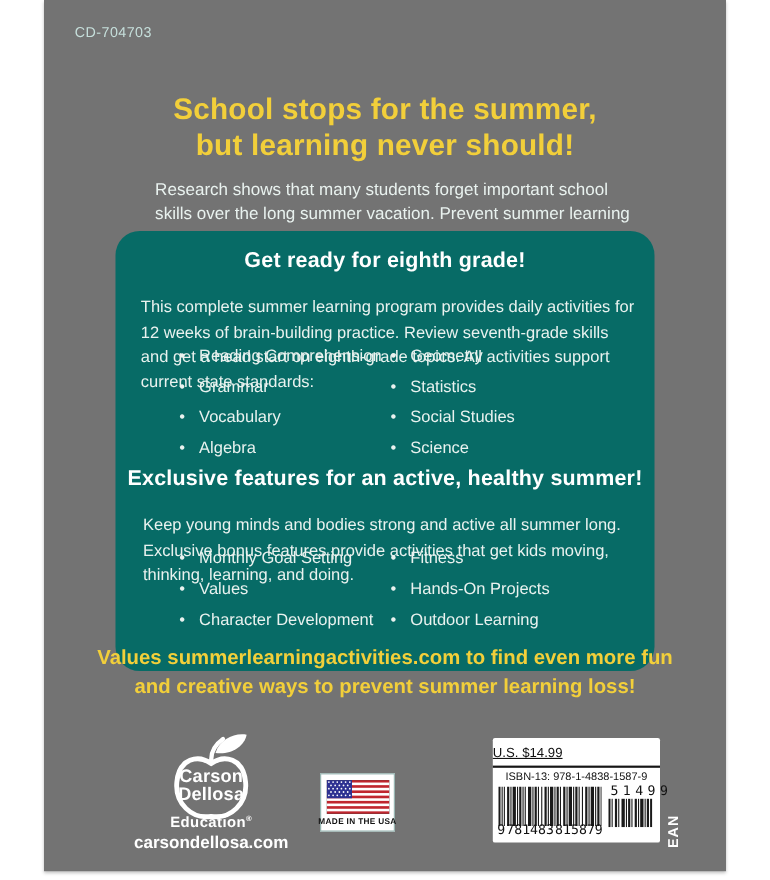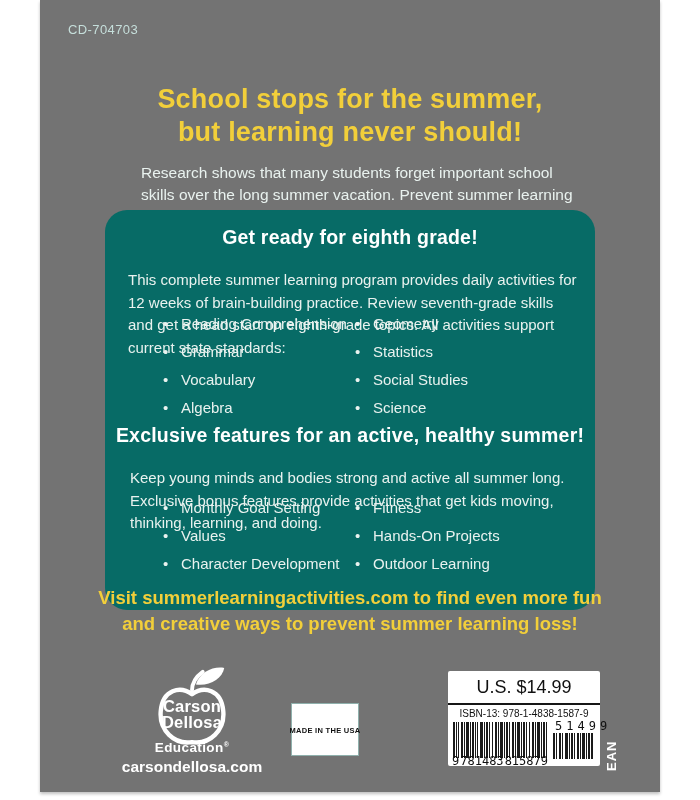--- a/index.html
+++ b/index.html
@@ -32,25 +32,25 @@
          font-weight:bold;font-size:18.5px;line-height:26px;}
   
   .logo{position:absolute;left:62px;top:664px;width:180px;text-align:center;color:#fff;}
   .apple-wrap{position:relative;width:80px;height:82px;margin:0 auto;}
   .apple-wrap svg{position:absolute;left:0;top:0;}
   .logo-name{position:absolute;left:0;right:0;top:34px;font-weight:bold;font-size:16.5px;line-height:16px;letter-spacing:.2px;}
   .logo-edu{margin-top:-6px;font-weight:bold;font-size:13.5px;letter-spacing:.4px;}
   .logo-edu sup{font-size:7px;}
   .logo-url{margin-top:3px;font-weight:bold;font-size:15.5px;}
   .flag-box{position:absolute;left:251px;top:703px;width:68px;height:53px;background:#fff;
-            border:1px solid #8fb0ac;box-sizing:border-box;display:flex;flex-direction:row;
+            border:1px solid #8fb0ac;box-sizing:border-box;display:flex;flex-direction:column;
             align-items:center;justify-content:center;}
   .flag-label{margin-top:2px;font-size:7.5px;font-weight:bold;color:#111;letter-spacing:.3px;white-space:nowrap;}
   .barcode-box{position:absolute;left:408px;top:671px;width:152px;height:95px;background:#fff;border-radius:2px;color:#111;}
-  .price{text-align:center;font-size:18px;padding-top:6px;}
+  .price{text-align:left;font-size:12px;padding-top:6px;text-decoration:underline;}
   .bc-divider{height:2px;background:#161616;margin-top:5px;}
   .isbn{text-align:center;font-size:10px;margin-top:3px;white-space:nowrap;}
   .bars-row{position:relative;height:52px;}
   .main-bars{position:absolute;left:5px;top:3px;}
   .main-digits{position:absolute;left:4px;bottom:3px;width:96px;display:flex;justify-content:space-between;
                font-size:12px;font-family:"DejaVu Sans Mono",monospace;}
   .supp{position:absolute;right:5px;top:0;width:44px;text-align:center;margin-left:10px;}
   .supp-digits{font-size:12px;letter-spacing:4px;font-family:"DejaVu Sans Mono",monospace;margin-left:4px;}
   .ean{position:absolute;left:564px;top:771px;color:#fff;font-size:13px;font-weight:bold;letter-spacing:1px;
        transform:rotate(-90deg);transform-origin:left top;}
@@ -96,21 +96,21 @@
         <li><span class="bullet">•</span><span>Character Development</span></li>
       </ul>
       <ul class="bullet-list features-right">
         <li><span class="bullet">•</span><span>Fitness</span></li>
         <li><span class="bullet">•</span><span>Hands-On Projects</span></li>
         <li><span class="bullet">•</span><span>Outdoor Learning</span></li>
       </ul>
     </div>
 
     <div class="promo">
-      <div>Visit summerlearningactivities.com to find even more fun</div>
+      <div>Values summerlearningactivities.com to find even more fun</div>
       <div>and creative ways to prevent summer learning loss!</div>
     </div>
 
     <div class="logo">
       <div class="apple-wrap">
         <svg width="80" height="82" viewBox="0 0 80 84">
           <path d="M40 27 C40 19 44 13 51 8" stroke="#ffffff" stroke-width="4" fill="none" stroke-linecap="round"></path>
           <path d="M44 21 C48 8 62 2 73 4 C71 15 58 23 44 21 Z" fill="#ffffff"></path>
           <path d="M40 31 C28 22 10 26 8 48 C6 68 22 83 40 80 C58 83 74 68 72 48 C70 26 52 22 40 31 Z" stroke="#ffffff" stroke-width="4.5" fill="none" stroke-linejoin="round"></path>
         </svg>

